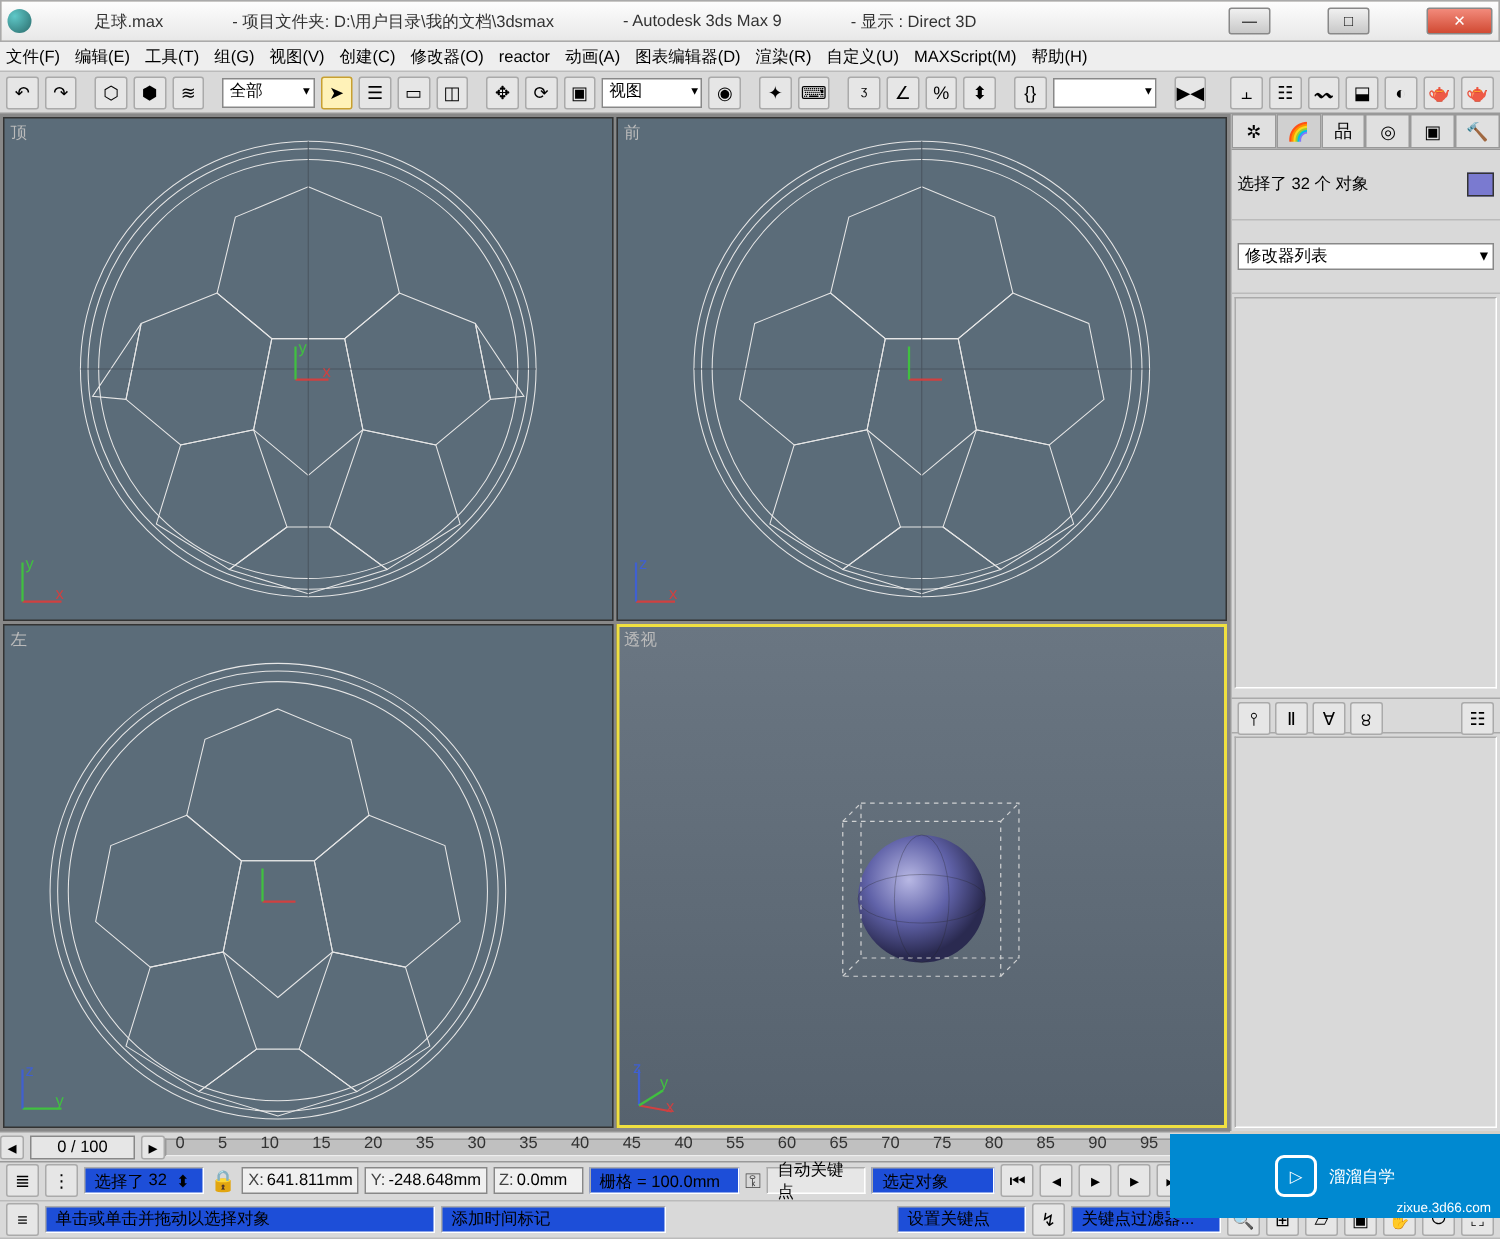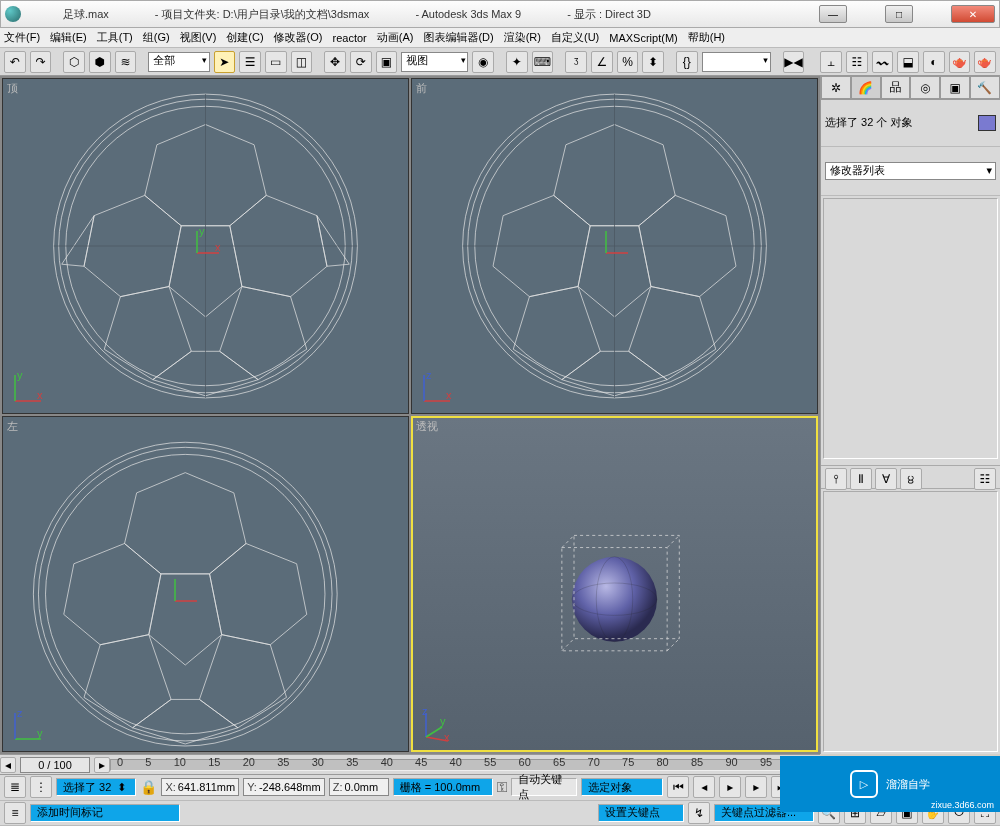--- a/index.html
+++ b/index.html
@@ -53,21 +53,21 @@
 
 .timeline { position: absolute; left: 0; right: 180px; bottom: 52px; height: 20px; background: #d9d9d9; border-top: 1px solid #999; display: flex; align-items: center; }
 .time-slider { width: 70px; height: 16px; background: #e6e6e6; border: 1px solid #888; display: flex; align-items: center; justify-content: center; margin: 0 4px; cursor: pointer; }
 .track { flex: 1; height: 12px; background: #c0c0c0; border: 1px inset #eee; position: relative; }
 .ticks { position: absolute; left: 0; right: 0; bottom: 0; height: 14px; display: flex; justify-content: space-between; padding: 0 6px; font-size: 9px; color: #333; }
 
 .bottombar { position: absolute; left: 0; right: 0; bottom: 0; height: 52px; background: #d9d9d9; border-top: 1px solid #999; display: flex; flex-direction: column; }
 .bb-row { height: 26px; display: flex; align-items: center; padding: 0 4px; gap: 4px; border-bottom: 1px solid #bbb; }
 .coord-field { height: 18px; border: 1px solid #888; background: #f0f0f0; padding: 0 3px; display: flex; align-items: center; min-width: 60px; }
 .coord-label { color: #444; margin-right: 2px; }
-.status-field { height: 18px; border: 1px inset #fff; background: #0ea5e9; padding: 0 6px; display: flex; align-items: center; }
+.status-field { height: 18px; border: 1px inset #fff; background: #1d4ed8; padding: 0 6px; display: flex; align-items: center; }
 
 
 .watermark { position: absolute; right: 0; bottom: 14px; width: 220px; height: 56px; background: #0089d1; color: #fff; display: flex; align-items: center; justify-content: center; gap: 8px; font-size: 18px; z-index: 50; }
 .watermark .wm-icon { width: 28px; height: 28px; border: 2px solid #fff; border-radius: 6px; display: flex; align-items: center; justify-content: center; }
 .watermark .wm-sub { position: absolute; right: 6px; bottom: 2px; font-size: 9px; }
 
 .key-icon { font-size: 14px; color: #444; }
 </style>
 </head>
 <body>
@@ -390,20 +390,23 @@
         <span>选定对象</span>
       </div>
     <div class="tbtn">⏮</div>
     <div class="tbtn">◂</div>
     <div class="tbtn">▸</div>
     <div class="tbtn">▸</div>
     <div class="tbtn">⏭</div>
   </div>
   <div class="bb-row">
     <div class="tbtn">≡</div>
+    <div class="status-field" style="flex:0 0 260px">
+        <span>单击或单击并拖动以选择对象</span>
+      </div>
     <div class="status-field" style="flex:0 0 150px">
         <span>添加时间标记</span>
       </div>
     <div style="flex:1"></div>
     <div class="status-field" style="width:86px">
         <span>设置关键点</span>
       </div>
     <div class="tbtn">↯</div>
     <div class="status-field" style="width:100px">
         <span>关键点过滤器...</span>

